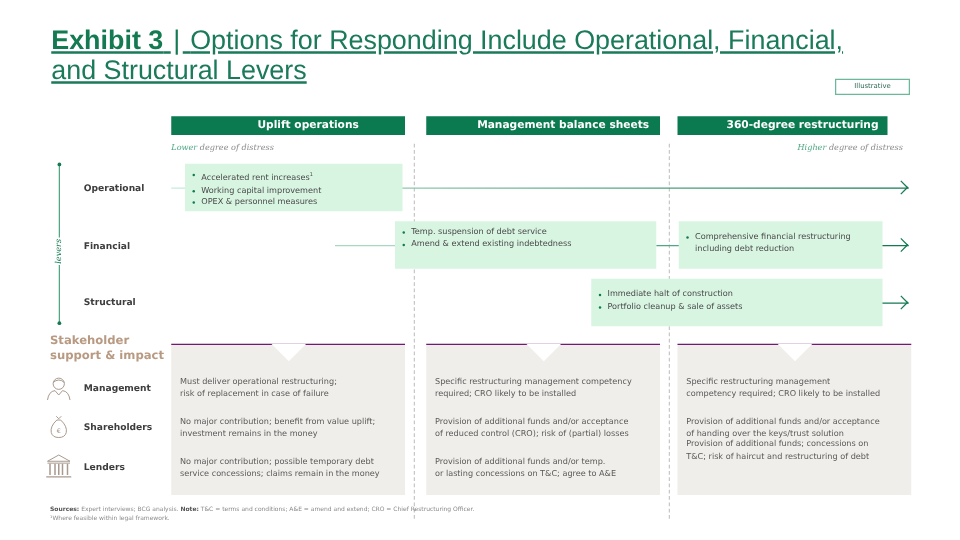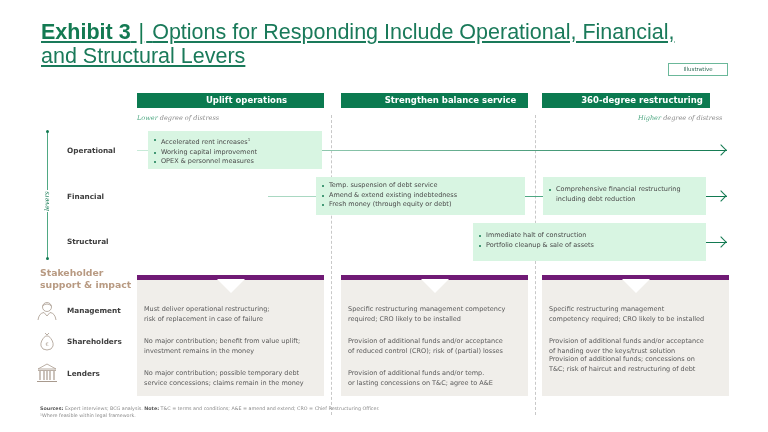--- a/index.html
+++ b/index.html
@@ -28,21 +28,21 @@
   .arrowhead { position: absolute; width: 8px; height: 8px; border-top: 1.5px solid #137a52; border-right: 1.5px solid #137a52; transform: rotate(45deg); }
 
   .box { position: absolute; background: #d8f5e2; padding: 4px 6px; font-size: 6.5px; line-height: 9.5px; color: #4a4a4a; }
   .box ul { list-style: none; }
   .box li { position: relative; padding-left: 7px; }
   .box li::before { content: ""; position: absolute; left: 0; top: 4px; width: 2px; height: 2px; background: #137a52; border-radius: 50%; }
   .box sup { font-size: 4px; vertical-align: super; }
 
   .stake-title { position: absolute; left: 40px; top: 267px; font-size: 9.3px; font-weight: bold; line-height: 11.5px; color: #b89a82; }
 
-  .panel { position: absolute; top: 275px; height: 121px; background: #f0eeea; border-top: 5px solid #701a75; }
+  .panel { position: absolute; top: 275px; height: 121px; background: #f0eeea; border-top: 1px solid #701a75; }
   .panel .notch { position: absolute; top: -1px; left: 50%; margin-left: -14px; width: 0; height: 0; border-left: 14px solid transparent; border-right: 14px solid transparent; border-top: 14px solid #ffffff; }
   .panel-text { position: absolute; left: 7px; font-size: 6.5px; line-height: 9.5px; color: #5a5a5a; }
 
   .stake-label { position: absolute; left: 67px; font-size: 7.3px; font-weight: bold; color: #3e3e3e; }
   .stake-icon { position: absolute; left: 36px; width: 22px; height: 22px; }
 
   .footer { position: absolute; left: 40px; top: 405px; font-size: 4.8px; line-height: 7px; color: #8a8a8a; }
   .footer b { color: #555; }
 </style>
 </head>
@@ -50,21 +50,21 @@
 
 <div class="title">
   <b>Exhibit 3</b>
   <span class="sep">|</span>
   <span>Options for Responding Include Operational, Financial,</span><br>
   <span>and Structural Levers</span>
 </div>
 <div class="illustrative">Illustrative</div>
 
 <div class="col-header" style="left:137px;width:187px;">Uplift operations</div>
-<div class="col-header" style="left:341px;width:187px;">Strengthen balance service</div>
+<div class="col-header" style="left:341px;width:187px;">Management balance sheets</div>
 <div class="col-header" style="left:542px;width:168px;">360-degree restructuring</div>
 
 <div class="degree" style="left:137px;"><span class="hl">Lower</span><span> degree of distress</span></div>
 <div class="degree" style="left:638px;"><span class="hl">Higher</span><span> degree of distress</span></div>
 
 <div class="vdash" style="left:331px;"></div>
 <div class="vdash" style="left:535px;"></div>
 
 <div class="levers-axis"></div>
 <div class="levers-text">levers</div>
@@ -89,21 +89,20 @@
     <li><span>Accelerated rent increases</span><sup>1</sup></li>
     <li>Working capital improvement</li>
     <li>OPEX &amp; personnel measures</li>
   </ul>
 </div>
 
 <div class="box" style="left:316px;top:177px;width:209px;height:38px;">
   <ul>
     <li>Temp. suspension of debt service</li>
     <li>Amend &amp; extend existing indebtedness</li>
-    <li>Fresh money (through equity or debt)</li>
   </ul>
 </div>
 
 <div class="box" style="left:543px;top:177px;width:163px;height:38px;padding-top:8px;">
   <ul>
     <li><span>Comprehensive financial restructuring</span><br><span>including debt reduction</span></li>
   </ul>
 </div>
 
 <div class="box" style="left:473px;top:223px;width:233px;height:38px;padding-top:8px;">

